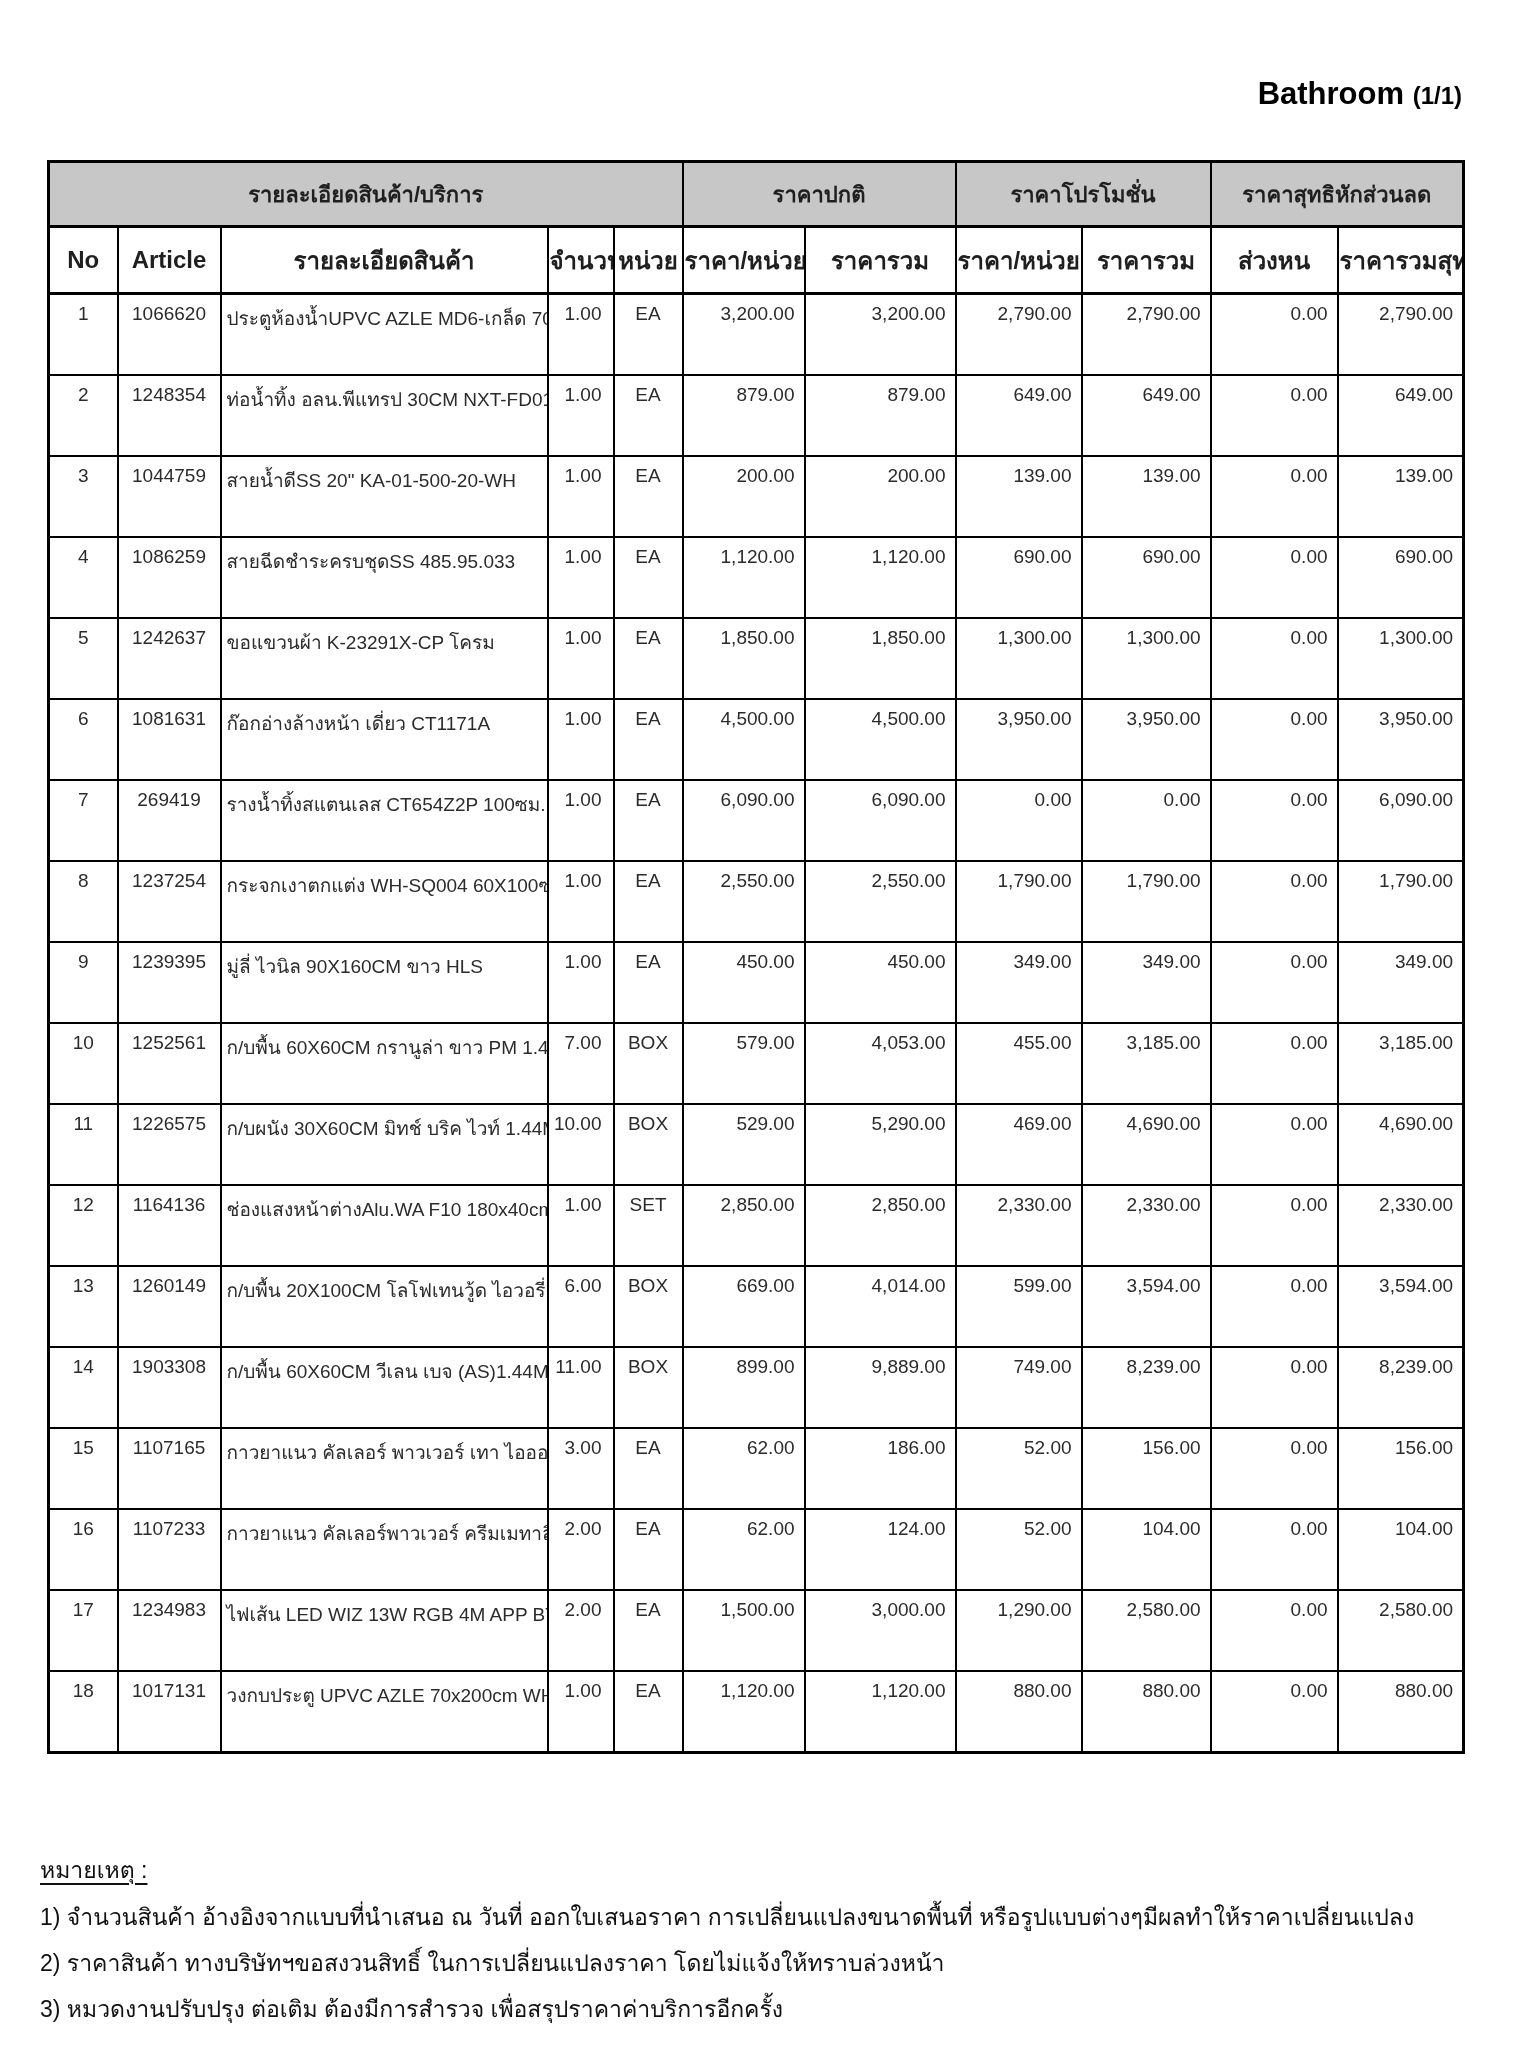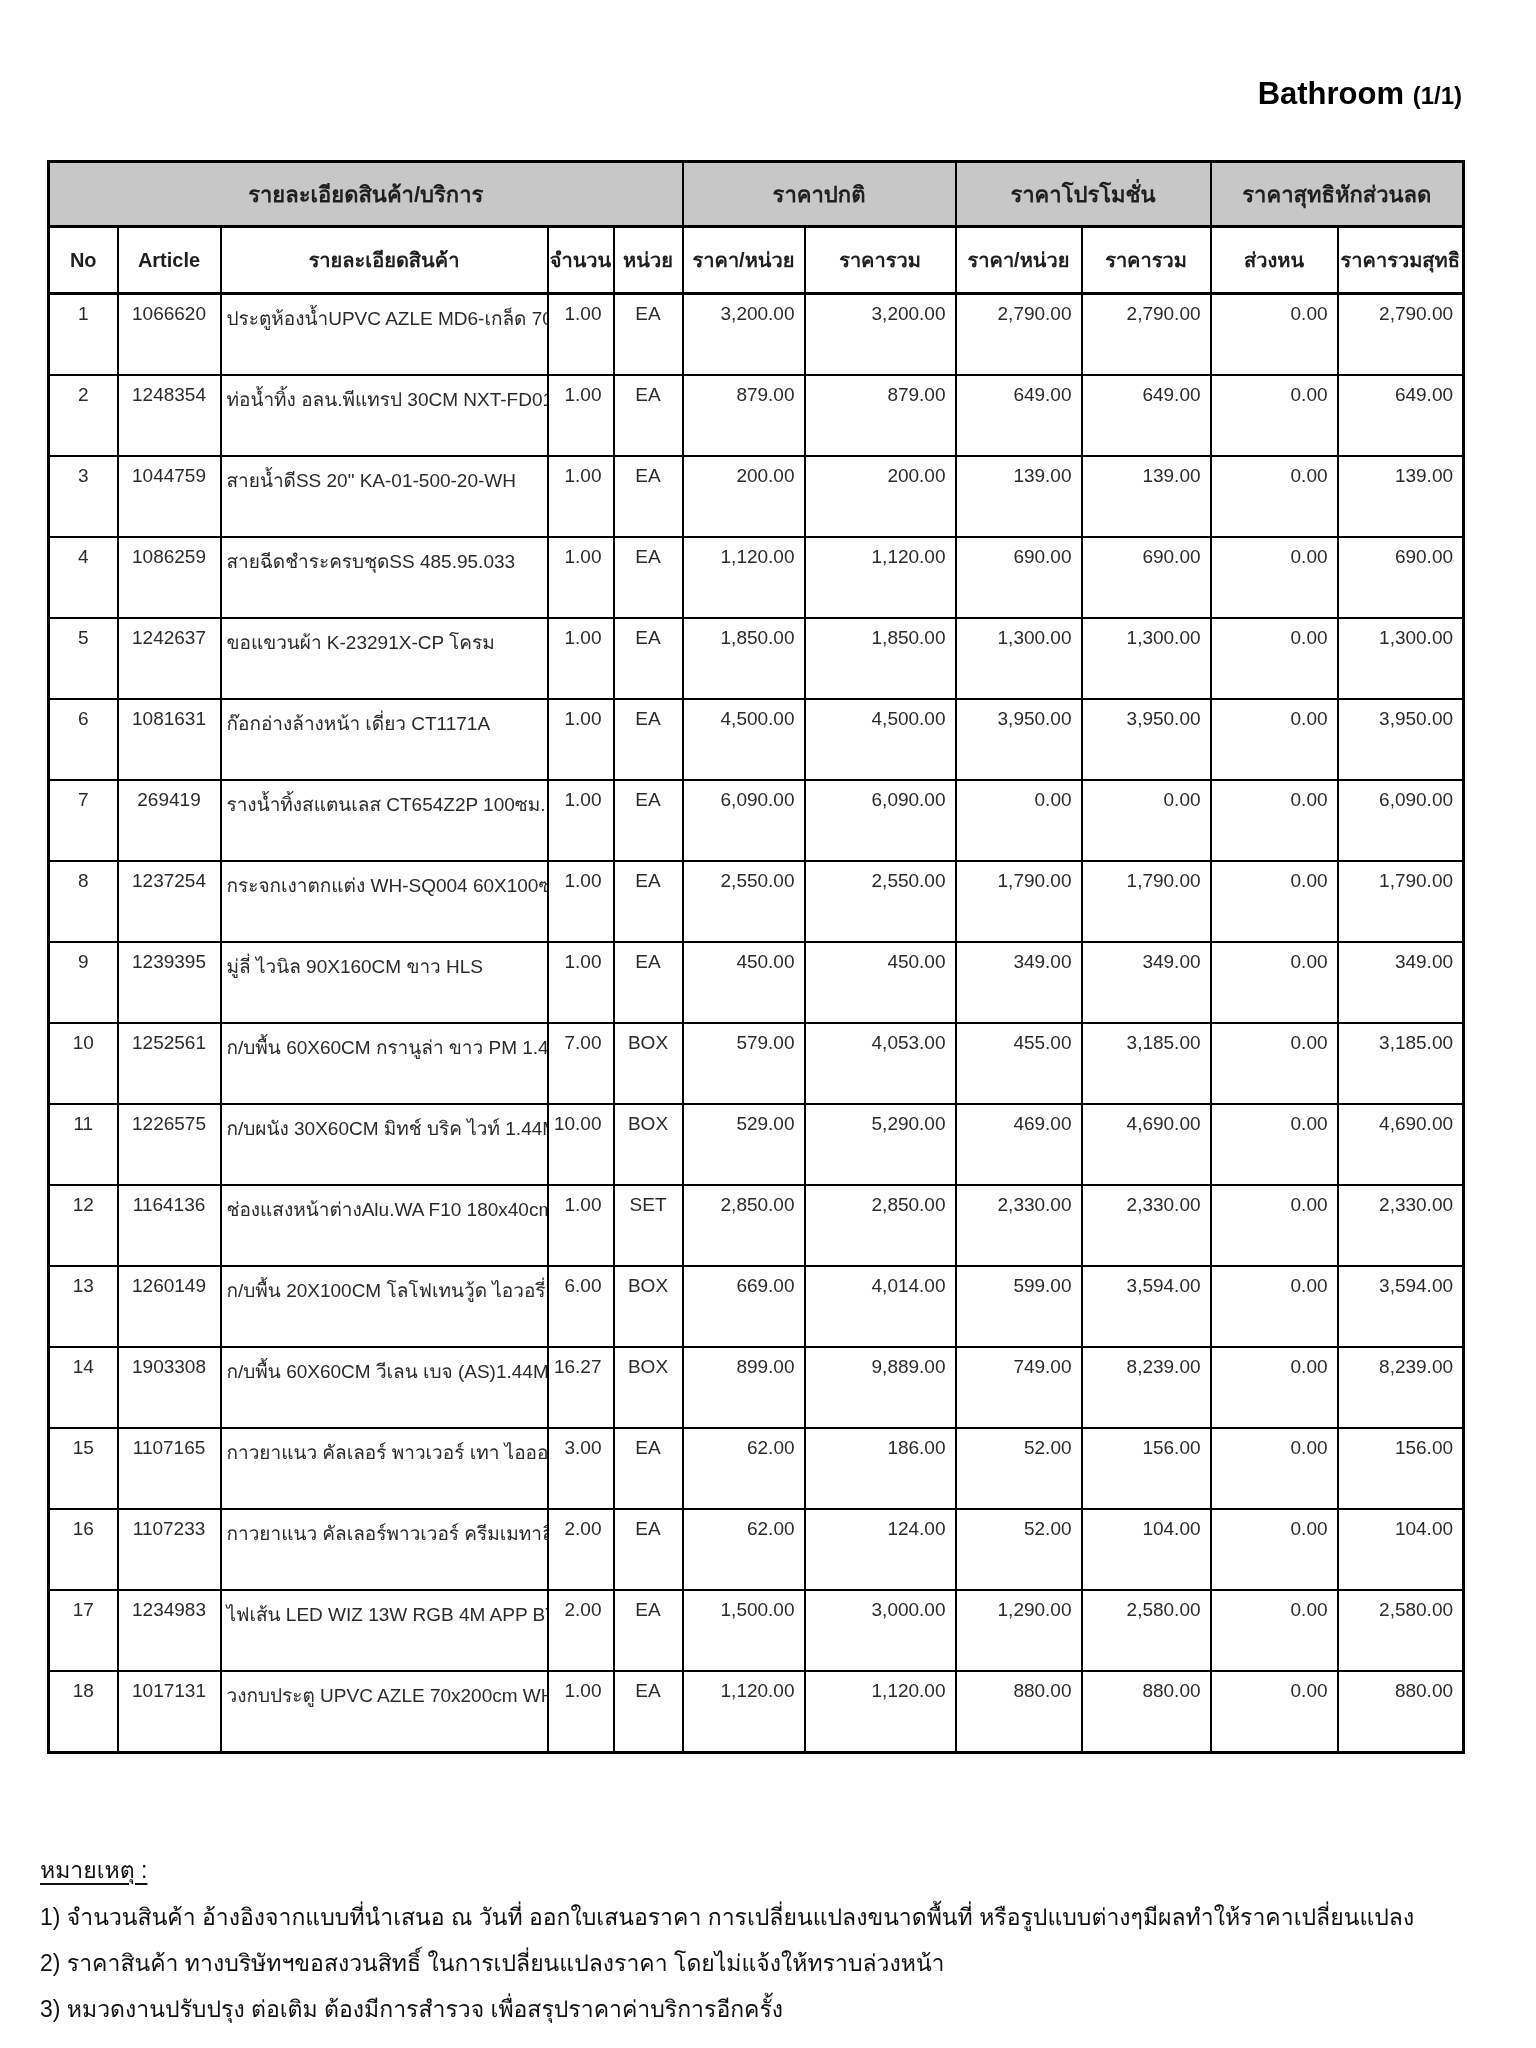--- a/index.html
+++ b/index.html
@@ -41,21 +41,21 @@
   .quote-table thead th{
     background:#c7c7c7;
     font-weight:bold;
     font-size:22px;
     text-align:center;
     height:60px;
     border-bottom:3px solid #000;
   }
   .quote-table thead tr.subhead th{
     background:#ffffff;
-    font-size:20px;
+    font-size:24px;
     height:62px;
     vertical-align:middle;
   }
   .quote-table tbody td{
     height:70px;
     vertical-align:top;
     padding-top:8px;
     font-size:19px;
     color:#2b2b2b;
   }
@@ -304,21 +304,21 @@
     <td class="c-money">4,014.00</td>
     <td class="c-money">599.00</td>
     <td class="c-money">3,594.00</td>
     <td class="c-money">0.00</td>
     <td class="c-money">3,594.00</td>
   </tr>
       <tr>
     <td class="c-center">14</td>
     <td class="c-center">1903308</td>
     <td class="c-left">ก/บพื้น 60X60CM วีเลน เบจ (AS)1.44M2</td>
-    <td class="c-right">16.27</td>
+    <td class="c-right">11.00</td>
     <td class="c-center">BOX</td>
     <td class="c-money">899.00</td>
     <td class="c-money">9,889.00</td>
     <td class="c-money">749.00</td>
     <td class="c-money">8,239.00</td>
     <td class="c-money">0.00</td>
     <td class="c-money">8,239.00</td>
   </tr>
       <tr>
     <td class="c-center">15</td>

